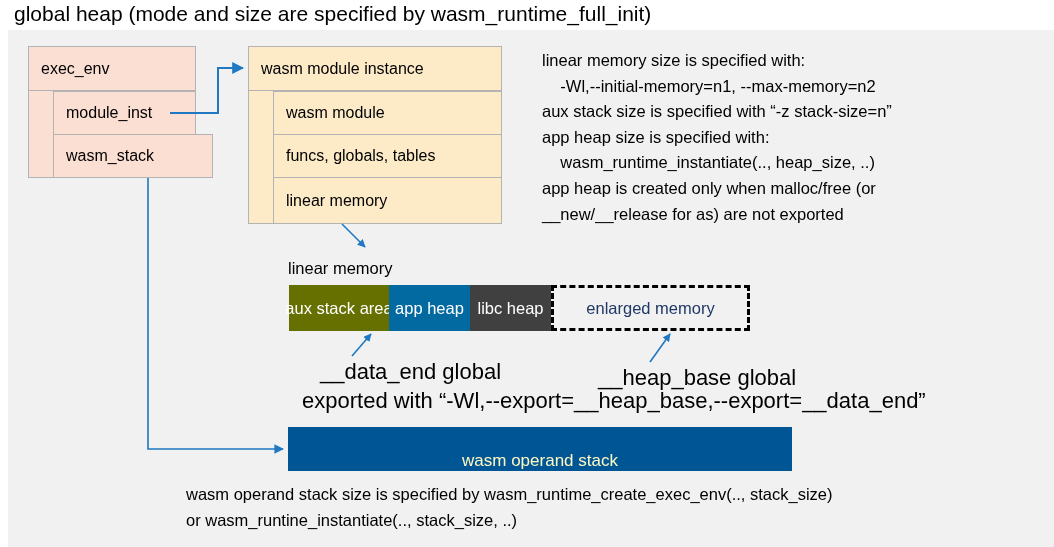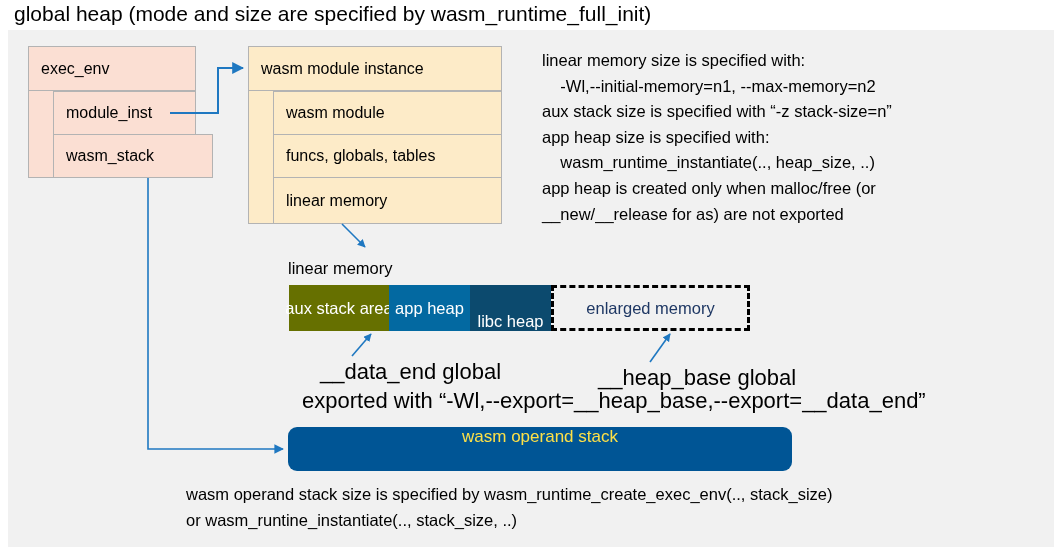--- a/index.html
+++ b/index.html
@@ -95,26 +95,25 @@
   .memseg.dashed {
     background: #f1f1f1;
     color: #1f3864;
     border: 3px dashed #000000;
   }
 
   
   .opstack {
     position: absolute;
     display: flex;
-    align-items: flex-start;
+    align-items: flex-end;
     justify-content: center;
-    color: #fde047;
+    color: #fef9c3;
     font-size: 17px;
     white-space: nowrap;
-    border-radius: 9px;
   }
 
   
   .caption {
     position: absolute;
     font-size: 22px;
     white-space: nowrap;
     color: #000;
   }
 
@@ -179,21 +178,21 @@
 
   <div class="memlabel" style="left:288px; top:259px;">linear memory</div>
 
   <div class="membar" style="left:289px; top:285px;">
     <div class="memseg" style="width:100px; background:#667000;">
       <span>aux stack area</span>
     </div>
     <div class="memseg" style="width:81px; background:#0369a1;">
       <span>app heap</span>
     </div>
-    <div class="memseg" style="width:81px; background:#0c4a6e;align-items:flex-end;">
+    <div class="memseg" style="width:81px; background:#404040;">
       <span>libc heap</span>
     </div>
     <div class="memseg dashed" style="width:199px;text-align:right;">
       <span>enlarged memory</span>
     </div>
   </div>
 
   <div class="caption" style="left:320px; top:359px;">__data_end global</div>
 
   <div class="caption" style="left:302px; top:388px;">exported with “-Wl,--export=__heap_base,--export=__data_end”</div>

